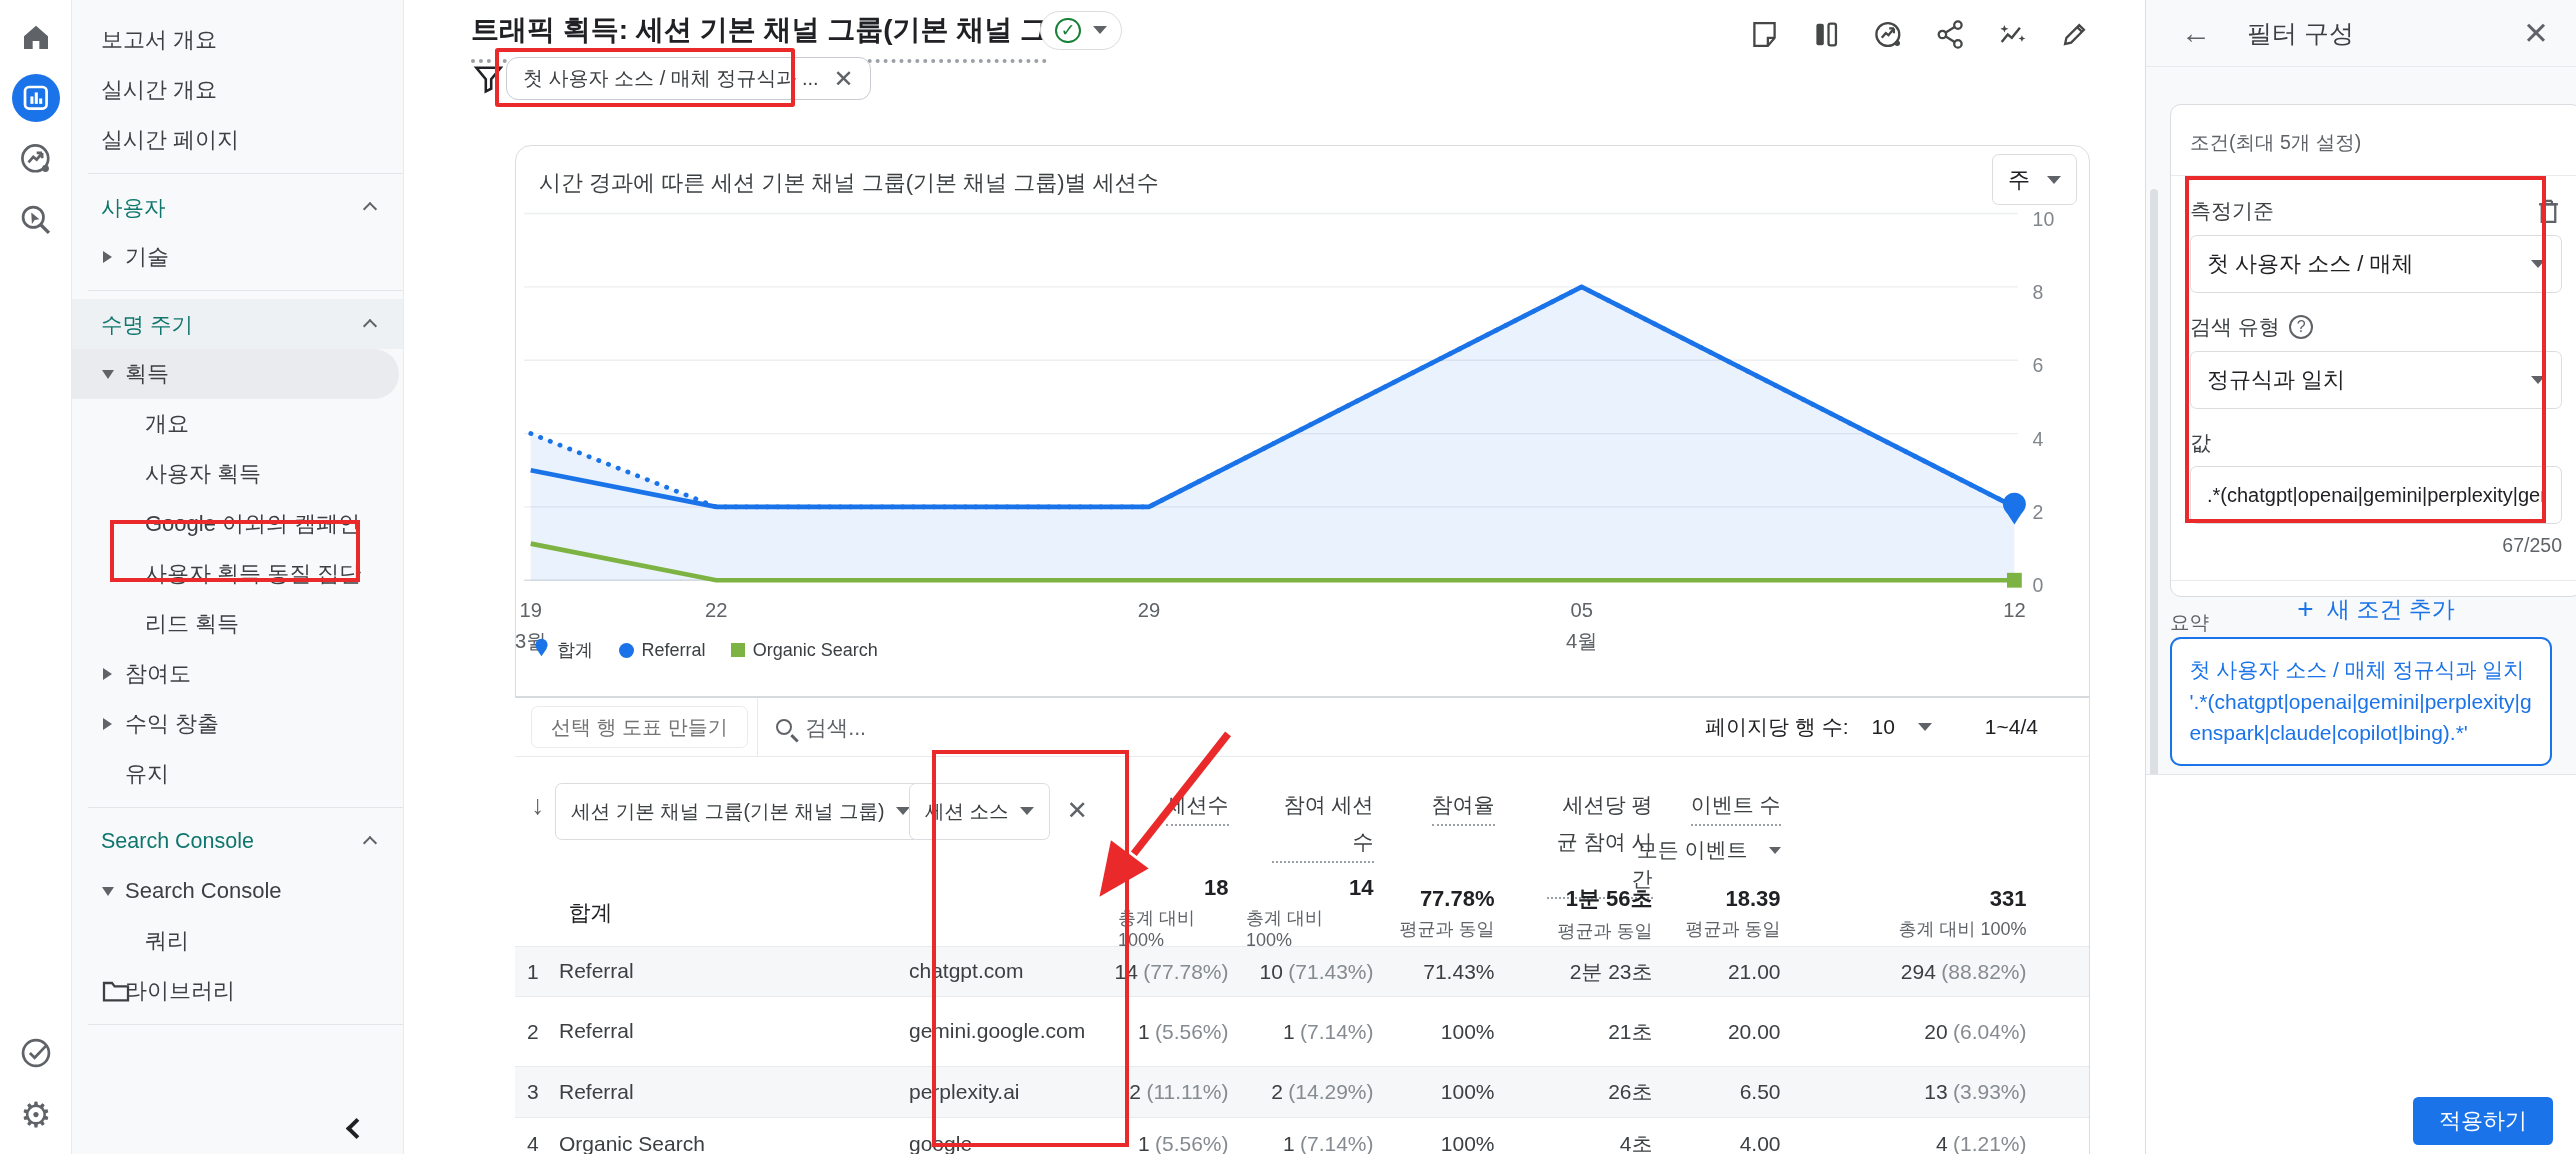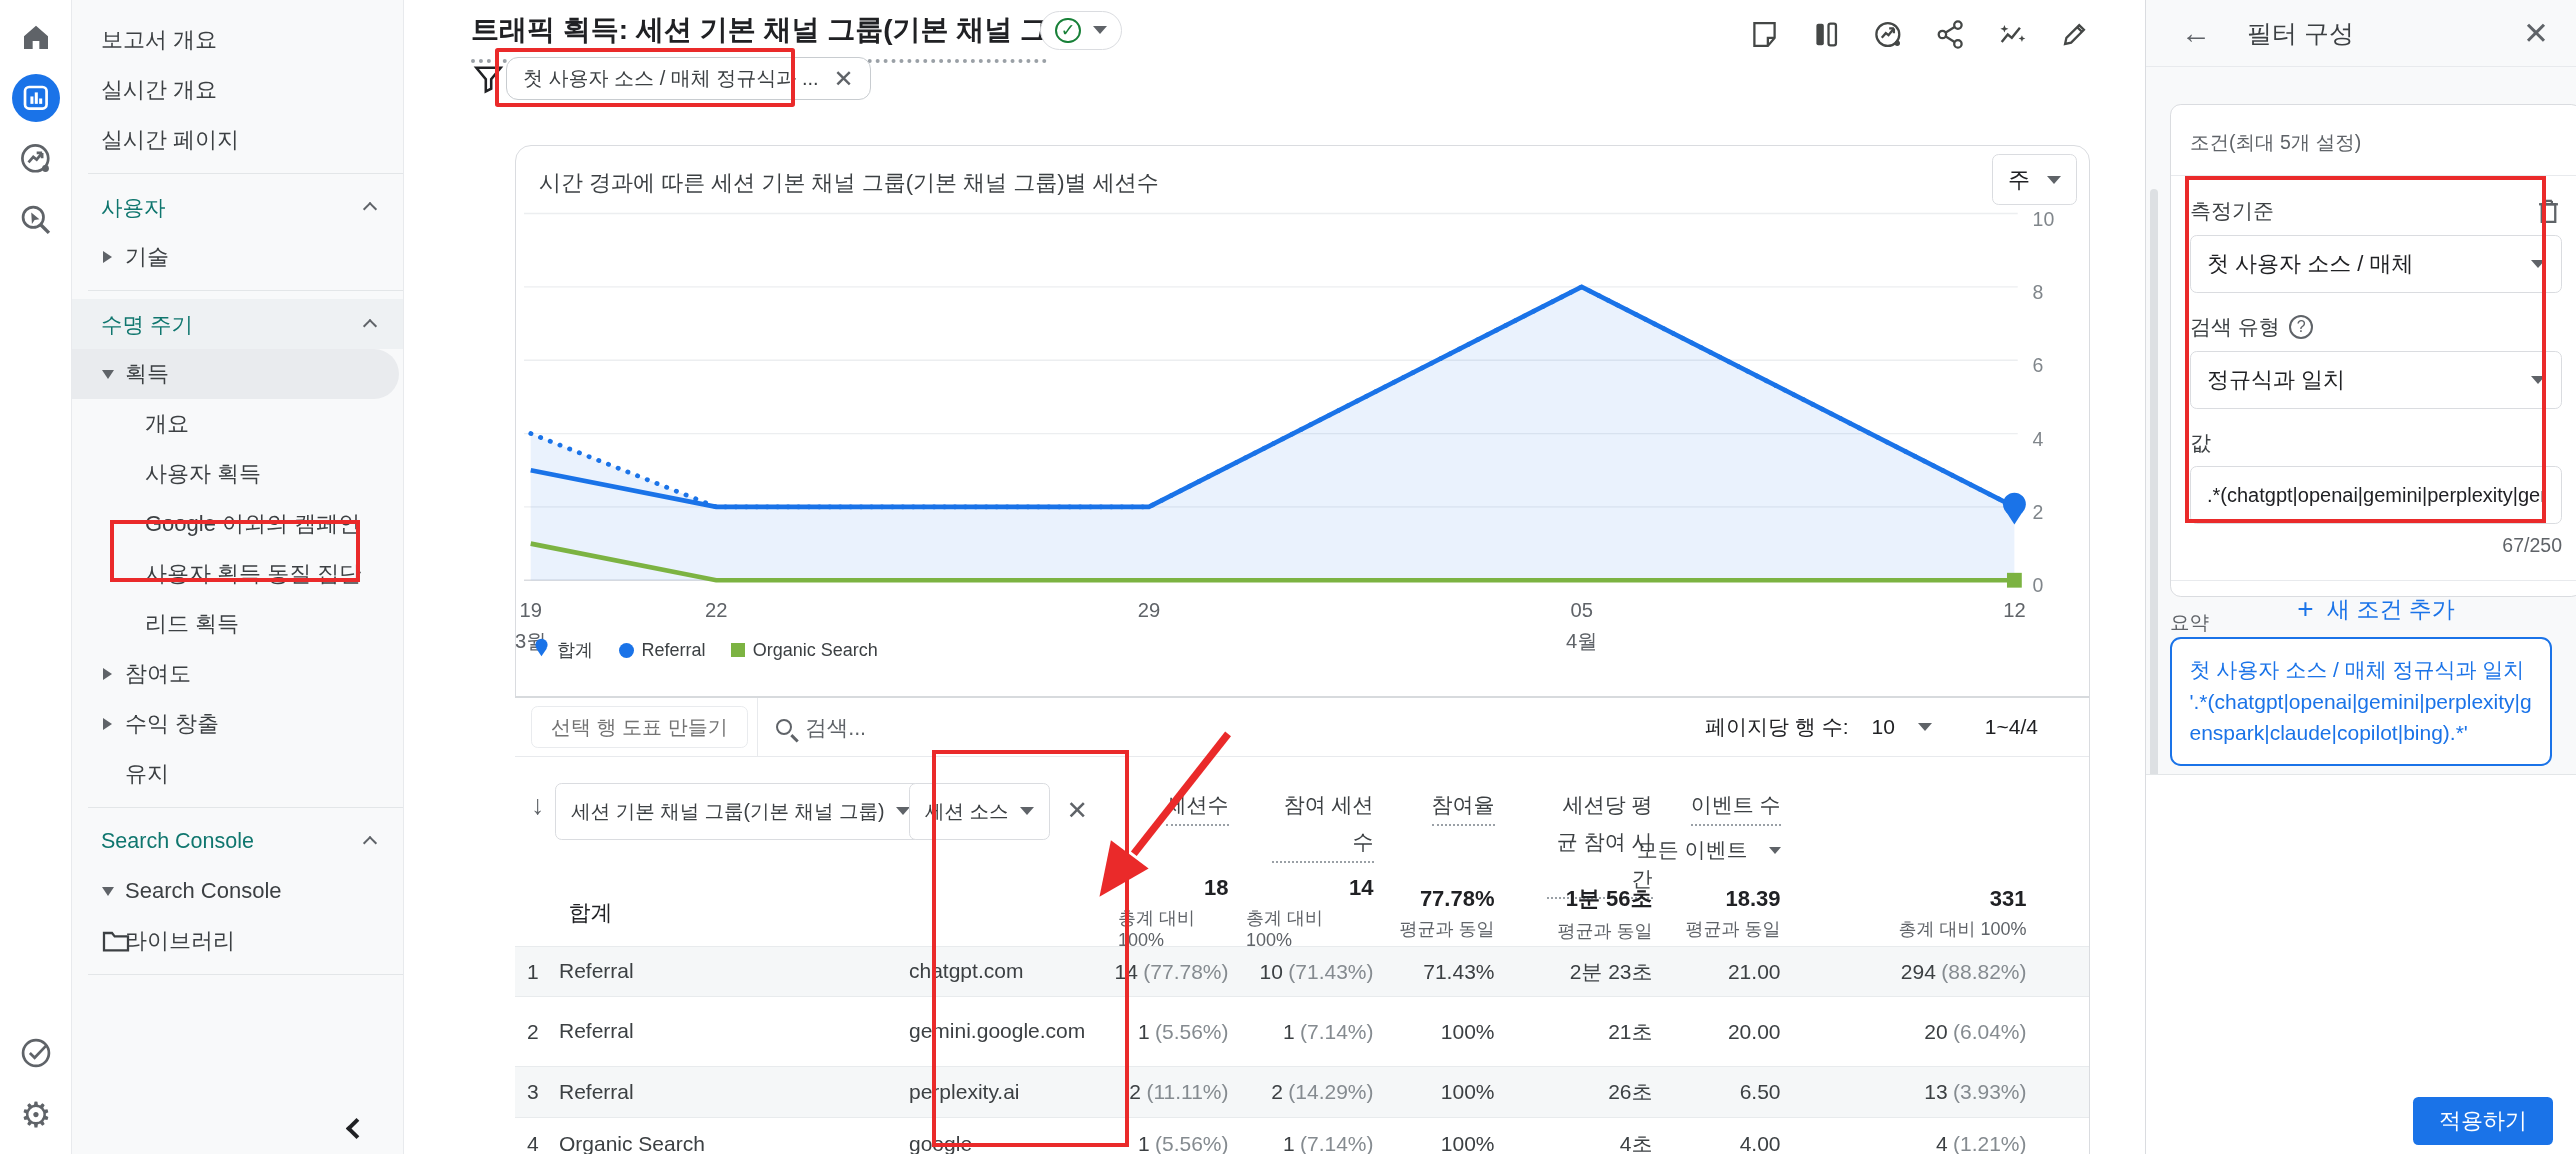--- a/index.html
+++ b/index.html
@@ -233,20 +233,23 @@
         <span class="lbl">유지</span>
       </div>
       <div class="nav-divider"></div>
       <div class="nav-row nav-section ind0">
         <span class="lbl">Search Console</span>
         <span class="chev-up"></span>
       </div>
       <div class="nav-row ind1">
         <span class="tri-d"></span>
         <span class="lbl">Search Console</span>
+      </div>
+      <div class="nav-row ind2">
+        <span class="lbl">쿼리</span>
       </div>
       <div class="nav-row ind1">
         <svg width="28" height="24" viewBox="0 0 42 36" class="folder-ic">
           <path d="M3 6 H15 L19 11 H39 V32 H3 Z" fill="none" stroke="#3c4043" stroke-width="3.4"></path>
         </svg>
         <span class="lbl">라이브러리</span>
       </div>
       <div class="nav-divider"></div>
     </div>
   <div class="drawer-collapse">

